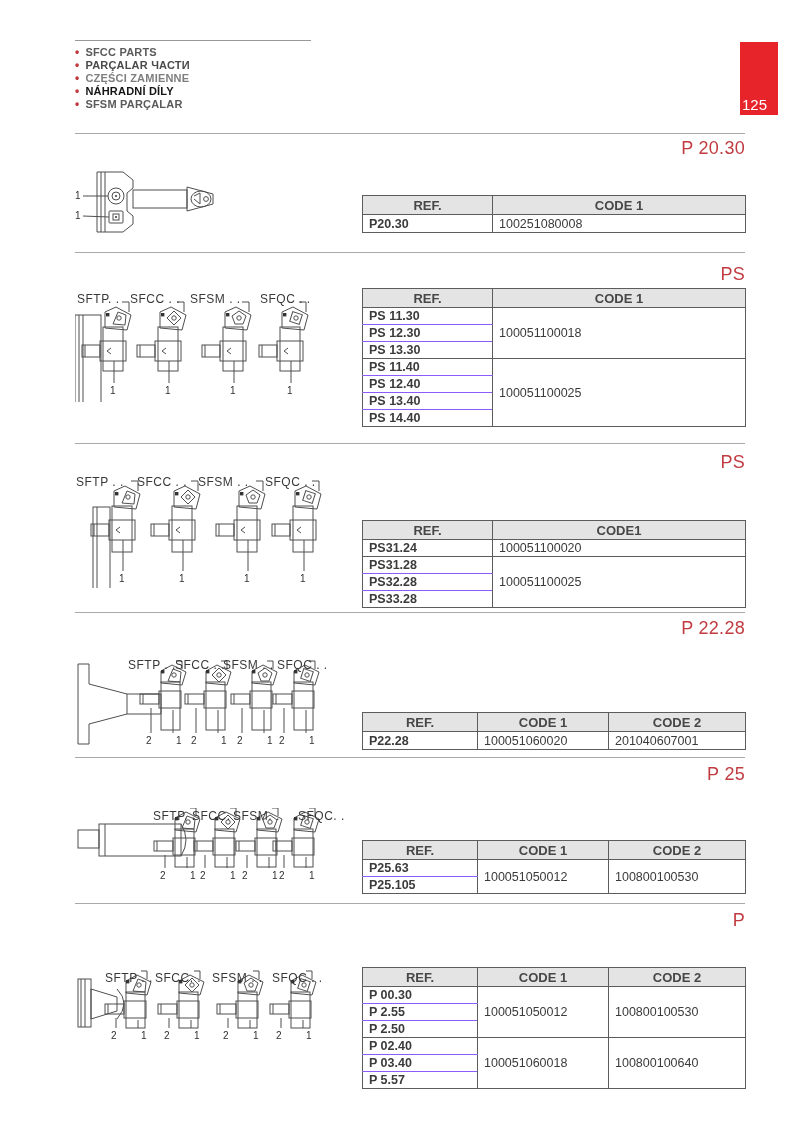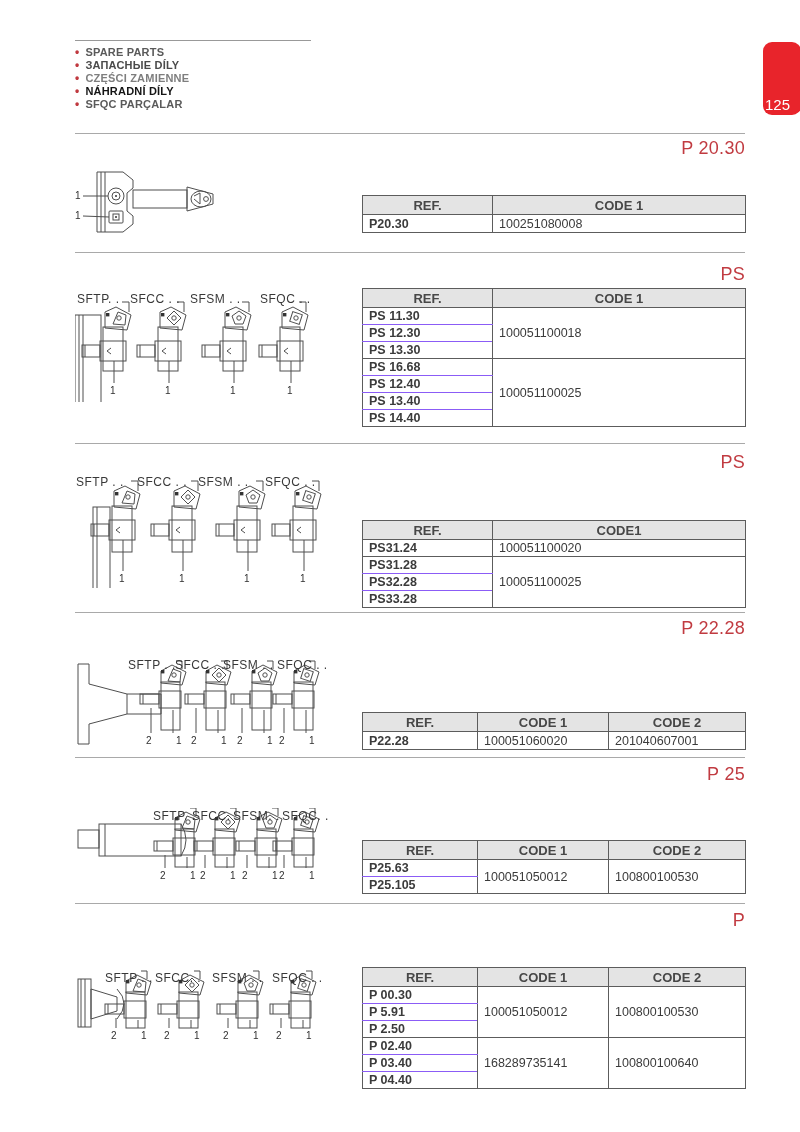--- a/index.html
+++ b/index.html
@@ -13,22 +13,22 @@
   
   .langs { position:absolute; left:75px; top:45px; }
   .lang { display:flex; align-items:center; height:13px; font-size:11px; font-weight:bold;
           color:#5a5a5a; letter-spacing:.2px; }
   .lang .bullet { color:#c0393f; margin-right:6px; font-size:12px; line-height:10px; }
   .lang:nth-child(2){ color:#4a4a4a; }
   .lang:nth-child(3){ color:#7e7e7e; }
   .lang:nth-child(4){ color:#141414; }
 
   
-  .pagebox { position:absolute; left:763px; top:42px; width:38px; height:73px;
-             background:#e8242b; display:flex; align-items:flex-end;border-radius:9px; }
+  .pagebox { position:absolute; left:740px; top:42px; width:38px; height:73px;
+             background:#e8242b; display:flex; align-items:flex-end; }
   .pagebox .num { color:#fff; font-size:15px; padding:0 0 2px 2px; }
 
   
   .sec-title { position:absolute; right:55px; color:#c13b41; font-size:18px;
                letter-spacing:.3px; white-space:pre; }
 
   
   .ptable { position:absolute; border-collapse:collapse; table-layout:fixed;
             border:1px solid #5c5c5c; background:#fff; }
   .ptable th { background:#e4e4e4; border:1px solid #5c5c5c; font-size:13px; font-weight:bold;
@@ -48,37 +48,37 @@
             color:#383838; white-space:pre; letter-spacing:.5px; }
   .dmark { position:absolute; font-size:10px; color:#303030; }
 </style>
 </head>
 <body>
 
 <div class="toprule"></div>
 <div class="langs">
   <div class="lang">
       <span class="bullet">•</span>
-      <span>SPARE PARTS</span>
+      <span>SFCC PARTS</span>
     </div>
   <div class="lang">
       <span class="bullet">•</span>
-      <span>ЗАПАСНЫЕ DÍLY</span>
+      <span>PARÇALAR ЧАСТИ</span>
     </div>
   <div class="lang">
       <span class="bullet">•</span>
       <span>CZĘŚCI ZAMIENNE</span>
     </div>
   <div class="lang">
       <span class="bullet">•</span>
       <span>NÁHRADNÍ DÍLY</span>
     </div>
   <div class="lang">
       <span class="bullet">•</span>
-      <span>SFQC PARÇALAR</span>
+      <span>SFSM PARÇALAR</span>
     </div>
 </div>
 <div class="pagebox">
   <span class="num">125</span>
 </div>
 
 <div class="hrule" style="top:133px"></div>
 <div class="hrule" style="top:252px"></div>
 <div class="hrule" style="top:443px"></div>
 <div class="hrule" style="top:612px"></div>
@@ -356,21 +356,21 @@
     </svg>
     <span class="dlabel" style="left: 78px; top: 1px;">SFTP. .</span>
     <span class="dmark" style="left: 85px; top: 62px;">2</span>
     <span class="dmark" style="left: 115px; top: 62px;">1</span>
     <span class="dlabel" style="left: 117px; top: 1px;">SFCC. .</span>
     <span class="dmark" style="left: 125px; top: 62px;">2</span>
     <span class="dmark" style="left: 155px; top: 62px;">1</span>
     <span class="dlabel" style="left: 158px; top: 1px;">SFSM. .</span>
     <span class="dmark" style="left: 167px; top: 62px;">2</span>
     <span class="dmark" style="left: 197px; top: 62px;">1</span>
-    <span class="dlabel" style="left: 207px; top: 1px;">SFQC. .</span>
+    <span class="dlabel" style="left: 223px; top: 1px;">SFQC. .</span>
     <span class="dmark" style="left: 204px; top: 62px;">2</span>
     <span class="dmark" style="left: 234px; top: 62px;">1</span>
   </div>
 <div class="drawing" id="d5" style="left:75px;top:965px;width:265px;height:80px">
     <svg width="265" height="80" viewBox="0 0 265 80">
       <g stroke="#4f4f4f" stroke-width="1" fill="none">
         <rect x="3" y="14" width="13" height="48"></rect>
         <line x1="6" y1="14" x2="6" y2="62"></line>
         <line x1="10" y1="14" x2="10" y2="62"></line>
         <polygon points="16,24 42,32 42,46 16,54"></polygon>
@@ -470,21 +470,21 @@
         <td class="ref">PS 11.30</td>
       <td class="code" rowspan="3">100051100018</td>
       </tr>
     <tr>
         <td class="ref">PS 12.30</td>
       </tr>
     <tr>
         <td class="ref g">PS 13.30</td>
       </tr>
     <tr>
-        <td class="ref">PS 16.68</td>
+        <td class="ref">PS 11.40</td>
       <td class="code" rowspan="4">100051100025</td>
       </tr>
     <tr>
         <td class="ref">PS 12.40</td>
       </tr>
     <tr>
         <td class="ref">PS 13.40</td>
       </tr>
     <tr>
         <td class="ref g">PS 14.40</td>
@@ -581,30 +581,30 @@
     <th>CODE 2</th>
   </tr>
     </thead>
   <tbody>
     <tr>
       <td class="ref">P 00.30</td>
       <td class="code" rowspan="3">100051050012</td>
       <td class="code" rowspan="3">100800100530</td>
     </tr>
     <tr>
-        <td class="ref">P 5.91</td>
+        <td class="ref">P 2.55</td>
       </tr>
     <tr>
         <td class="ref g">P 2.50</td>
       </tr>
     <tr>
       <td class="ref">P 02.40</td>
-      <td class="code" rowspan="3">168289735141</td>
+      <td class="code" rowspan="3">100051060018</td>
       <td class="code" rowspan="3">100800100640</td>
     </tr>
     <tr>
         <td class="ref">P 03.40</td>
       </tr>
     <tr>
-        <td class="ref g">P 04.40</td>
+        <td class="ref g">P 5.57</td>
       </tr>
   </tbody>
 </table>
 
 </body></html>

